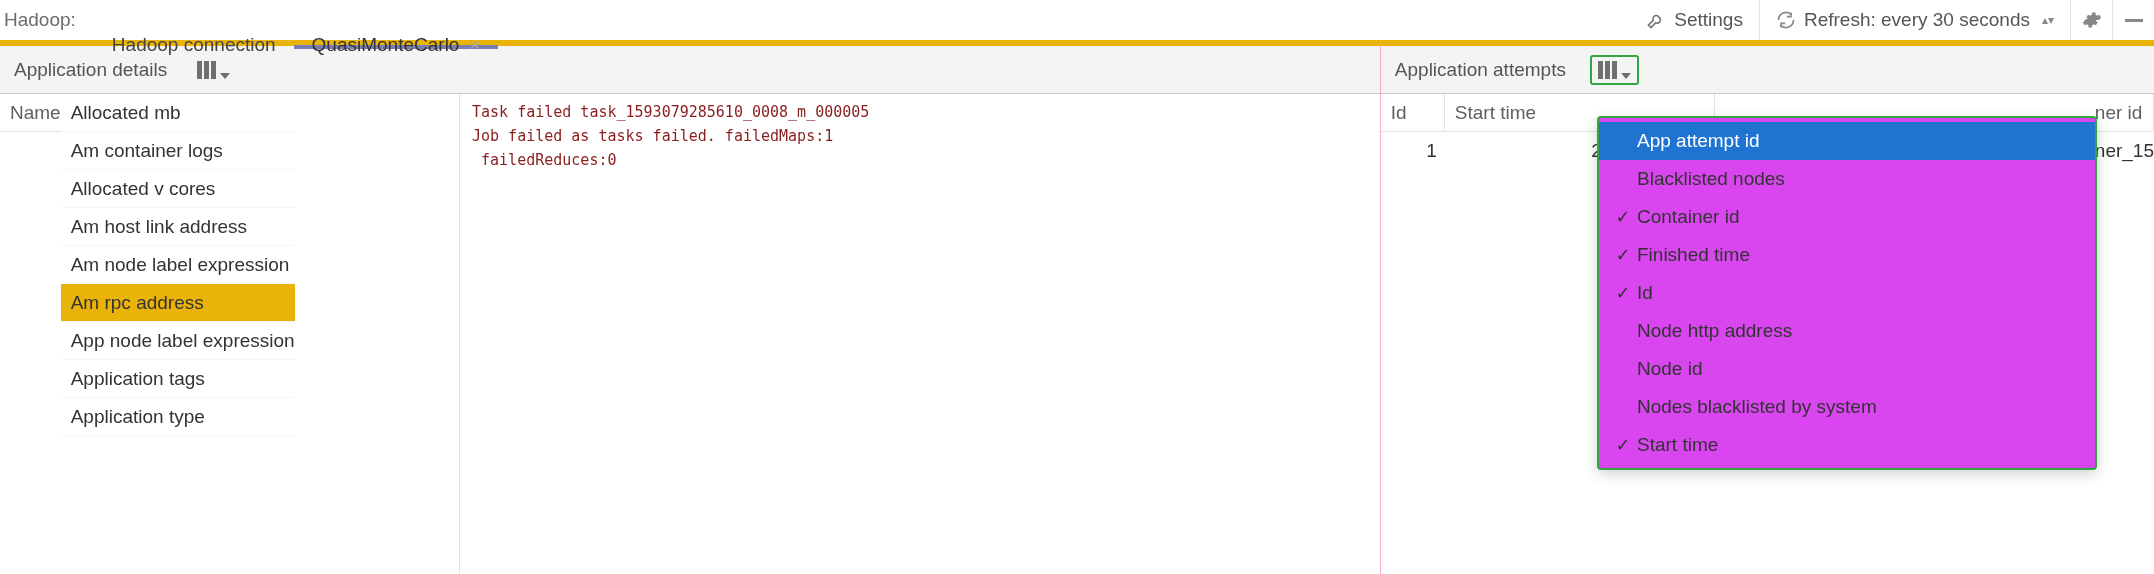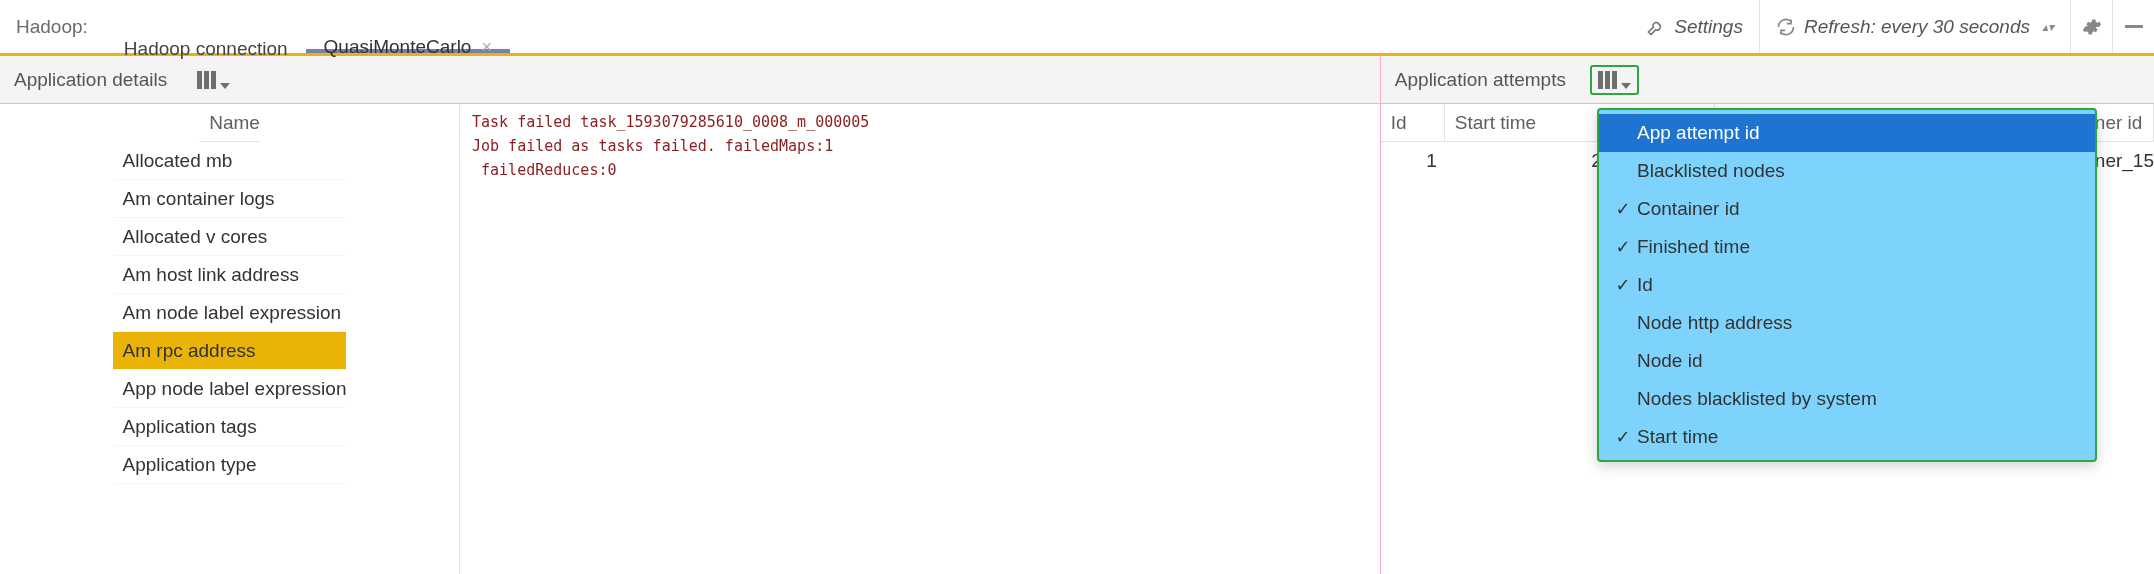--- a/index.html
+++ b/index.html
@@ -11,24 +11,24 @@
     color: #333;
     background: #fff;
     overflow: hidden;
     position: relative;
   }
 
   
   .topbar {
     display: flex;
     align-items: center;
-    height: 56px;
-    border-bottom: 3px solid #eab308;
+    height: 46px;
+    border-bottom: 6px solid #eab308;
     background: #fff;
-    padding-left: 16px;
+    padding-left: 4px;
   }
   .topbar .label {
     color: #6b6b6b;
     margin-right: 18px;
   }
   .tabs {
     display: flex;
     height: 100%;
     align-items: stretch;
   }
@@ -48,21 +48,20 @@
   .tab .close {
     margin-left: 10px;
     color: #aaa;
     font-size: 18px;
   }
 
   .topbar-right {
     margin-left: auto;
     display: flex;
     height: 100%;
-    font-style: italic;
   }
   .btn {
     display: flex;
     align-items: center;
     height: 100%;
     padding: 0 16px;
     gap: 8px;
     color: #555;
     border-left: 1px solid #e2e2e2;
     cursor: default;
@@ -150,22 +149,21 @@
   
   .left-body {
     display: flex;
     flex: 1;
     overflow: hidden;
   }
   .name-col {
     width: 460px;
     border-right: 1px solid #e2e2e2;
     display: flex;
-    flex-direction: column;
-    align-items: center;
+    flex-direction: row;
   }
   .name-header {
     height: 38px;
     display: flex;
     align-items: center;
     padding-left: 10px;
     border-bottom: 1px solid #e2e2e2;
     background: #fff;
     color: #606060;
   }
@@ -231,24 +229,24 @@
   }
   .cell-container {
     flex: 1;
     padding-left: 380px;
     white-space: nowrap;
   }
 
   
   .popup {
     position: absolute;
-    top: 108px;
+    top: 116px;
     left: 1597px;
     width: 500px;
-    background: #7dd3fc;
+    background: #d946ef;
     border: 2px solid #2fa63f;
     border-radius: 4px;
     box-shadow: 0 4px 14px rgba(0,0,0,.18);
     padding: 4px 0;
     z-index: 50;
   }
   .popup-item {
     display: flex;
     align-items: center;
     height: 38px;

